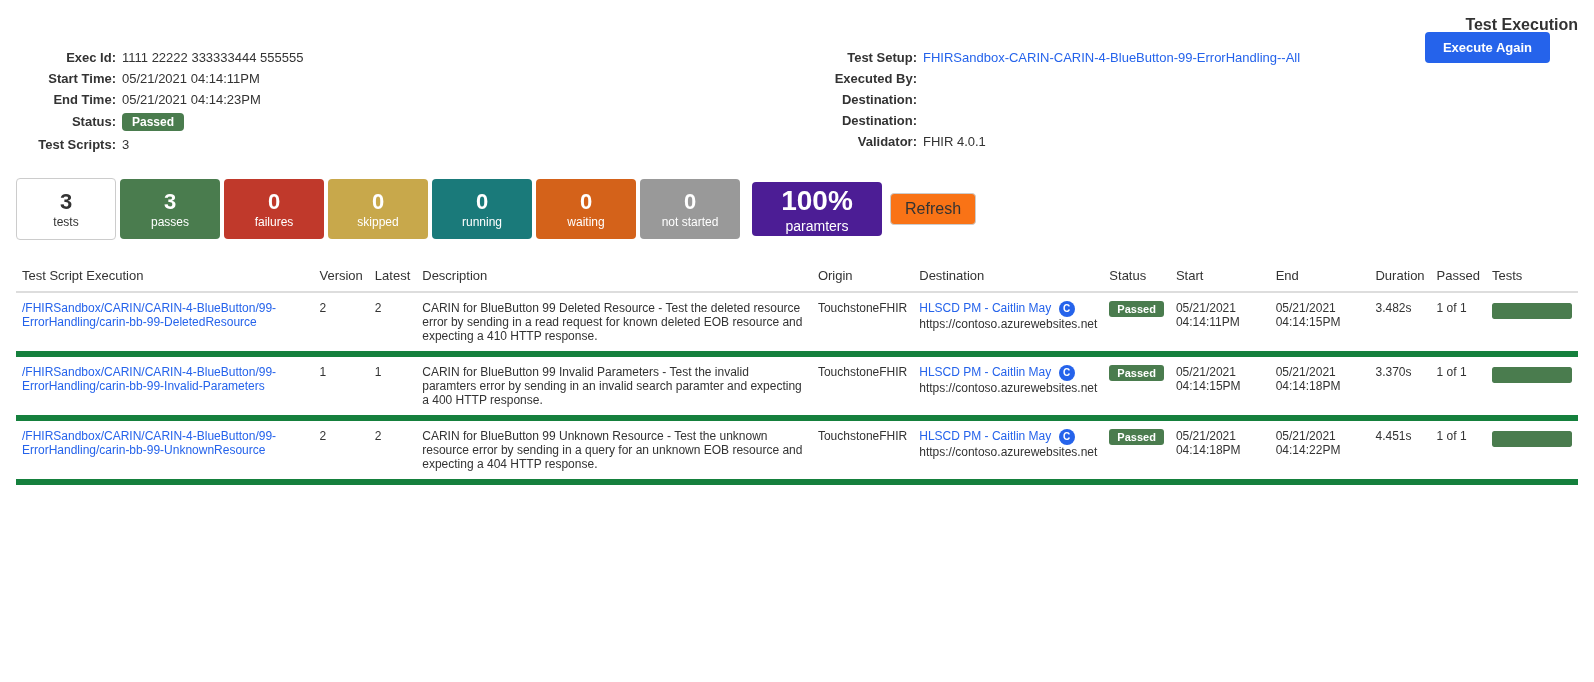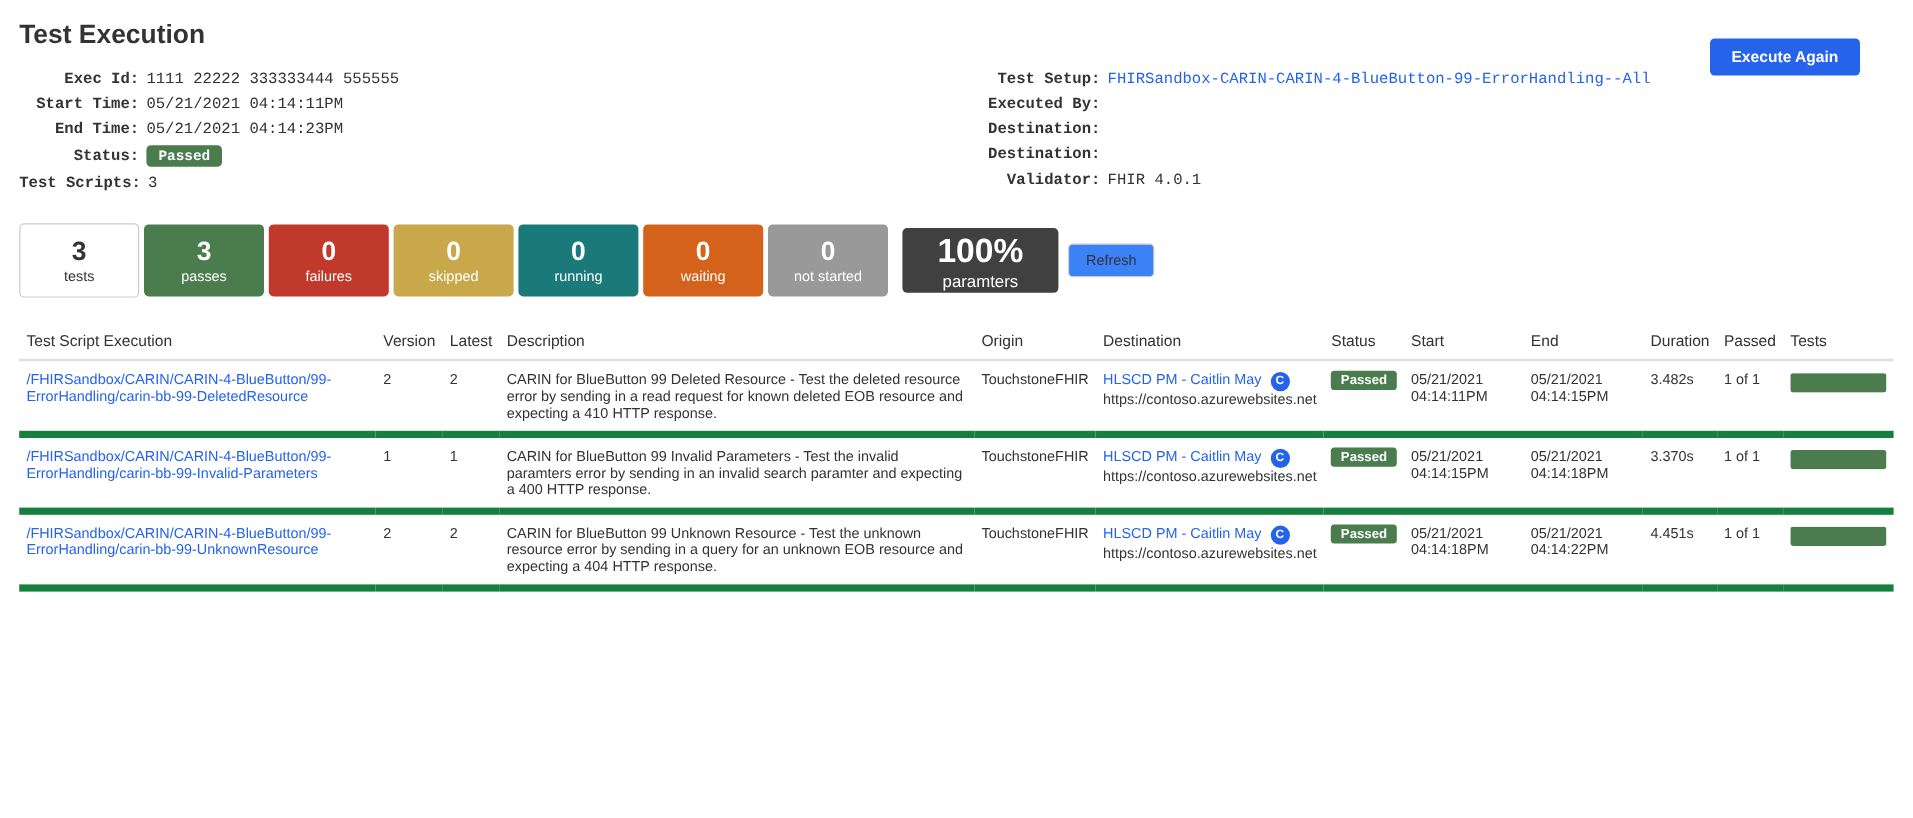--- a/index.html
+++ b/index.html
@@ -1,44 +1,44 @@
 <!DOCTYPE html>
 <html><head>
   <meta charset="utf-8">
   <style>
     * { box-sizing: border-box; margin: 0; padding: 0; }
     body { font-family: -apple-system, BlinkMacSystemFont, 'Segoe UI', Arial, sans-serif; font-size: 13px; color: #333; background: #fff; padding: 16px; }
     
-    h1 { font-size: 22px; font-weight: 600; margin-bottom: 16px; }
+    h1 { font-size: 16px; font-weight: 600; margin-bottom: 16px; text-align: right; }
     
     .header-section { display: flex; gap: 40px; margin-bottom: 20px; }
-    .header-left, .header-right { flex: 1; font-family: Liberation Mono, monospace; }
+    .header-left, .header-right { flex: 1; }
     .header-row { display: flex; align-items: baseline; margin-bottom: 6px; }
     .header-label { font-weight: 600; min-width: 100px; text-align: right; margin-right: 6px; white-space: nowrap; }
     .header-value { color: #333; }
     .header-link { color: #2563eb; text-decoration: none; }
     .status-badge { background: #4a7c4e; color: white; padding: 2px 10px; border-radius: 4px; font-size: 12px; font-weight: 600; display: inline-block; }
     
     .stats-row { display: flex; align-items: center; gap: 4px; margin-bottom: 20px; }
     .stat-box { border-radius: 4px; padding: 10px 16px; text-align: center; min-width: 100px; }
     .stat-box-outline { border: 1px solid #ccc; background: #fff; }
     .stat-box-green { background: #4a7c4e; color: white; }
     .stat-box-red { background: #c0392b; color: white; }
     .stat-box-tan { background: #c8a84b; color: white; }
     .stat-box-teal { background: #1a7a7a; color: white; }
     .stat-box-orange { background: #d4621a; color: white; }
     .stat-box-gray { background: #999; color: white; }
     .stat-box .count { font-size: 22px; font-weight: 700; line-height: 1.2; }
     .stat-box .label { font-size: 12px; }
     
-    .success-box { background: #404040; color: white; border-radius: 4px; padding: 2px 20px; text-align: center; min-width: 130px; margin-left: 8px; }
+    .success-box { background: #4c1d95; color: white; border-radius: 4px; padding: 2px 20px; text-align: center; min-width: 130px; margin-left: 8px; }
     .success-box .pct { font-size: 28px; font-weight: 700; line-height: 1.2; }
     .success-box .lbl { font-size: 14px; }
     
-    .refresh-btn { border: 1px solid #ccc; background: #3b82f6; color: #333; padding: 6px 14px; border-radius: 4px; cursor: pointer; font-size: 12px; margin-left: 4px; align-self: center; }
+    .refresh-btn { border: 1px solid #ccc; background: #f97316; color: #333; padding: 6px 14px; border-radius: 4px; cursor: pointer; font-size: 16px; margin-left: 4px; align-self: center; }
     
     .execute-btn { position: absolute; top: 16px; right: 28px; background: #2563eb; color: white; border: none; padding: 8px 18px; border-radius: 4px; font-size: 13px; font-weight: 600; cursor: pointer; }
     
     table { width: 100%; border-collapse: collapse; margin-top: 8px; }
     thead tr { border-bottom: 2px solid #ddd; }
     th { text-align: left; padding: 8px 6px; font-weight: 400; font-size: 13px; white-space: nowrap; }
     td { padding: 8px 6px; vertical-align: top; font-size: 12px; border-bottom: 6px solid #15803d; }
     
     .row-link { color: #2563eb; text-decoration: none; font-size: 12px; }
     

